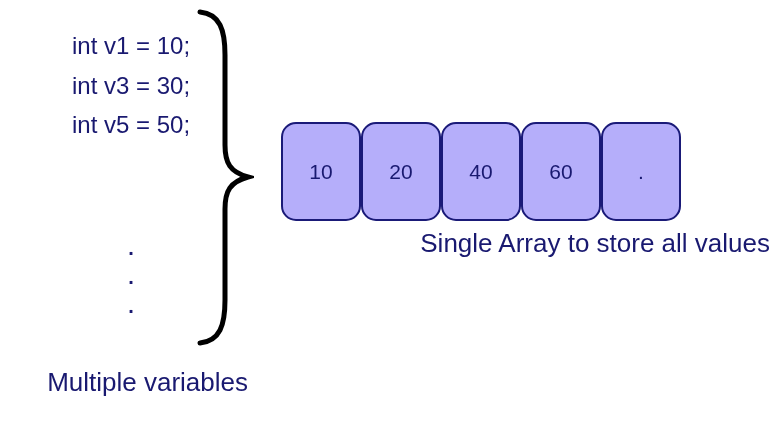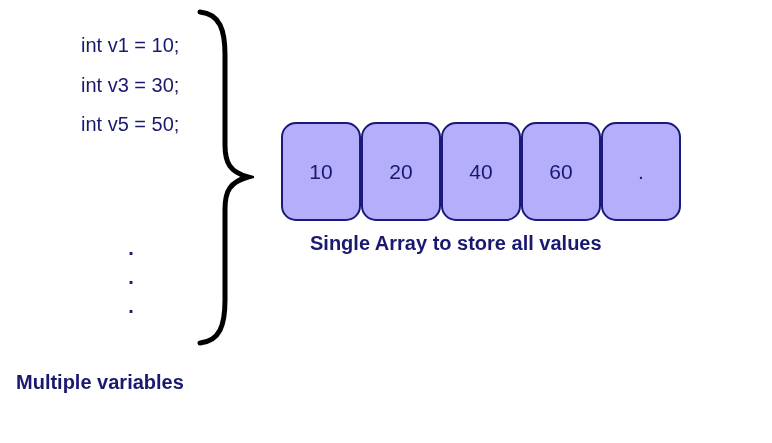--- a/index.html
+++ b/index.html
@@ -19,25 +19,24 @@
     background: var(--background);
     overflow: hidden;
   }
 
   
   .code-block {
     position: absolute;
     left: 72px;
     top: 26px;
     width: 120px;
-    font-size: 20px;
+    font-size: 24px;
     line-height: 39.5px;
     color: var(--text-navy);
     white-space: nowrap;
-    margin-left: 9px;
   }
   .dots-block {
     position: absolute;
     left: 72px;
     top: 234px;
     width: 118px;
     text-align: center;
     font-size: 20px;
     font-weight: bold;
     line-height: 29px;
@@ -55,27 +54,27 @@
   .brace-path {
     fill: none;
     stroke: var(--brace);
     stroke-width: 5;
     stroke-linecap: round;
   }
 
   
   .caption {
     position: absolute;
-    font-size: 20px;
-    font-weight: bold;
+    font-size: 26px;
+    font-weight: normal;
     color: var(--text-navy);
-    text-align: left;
+    text-align: right;
     line-height: 29px;
   }
-  .caption-left { left: 16px; top: 368px; width: 240px; }
+  .caption-left { left: 8px; top: 368px; width: 240px; }
   .caption-right { left: 310px; top: 230px; width: 460px; line-height: 26px; }
 
   
   .array-row {
     position: absolute;
     left: 281px;
     top: 122px;
     display: flex;
   }
   .array-cell {

